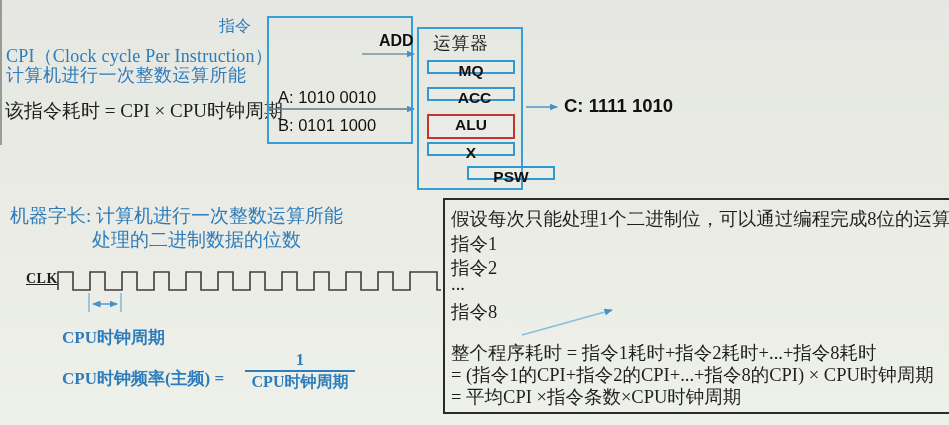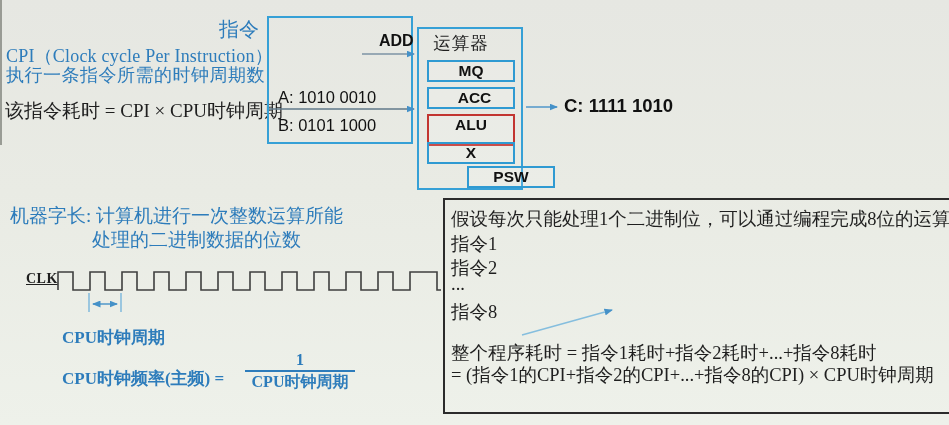--- a/index.html
+++ b/index.html
@@ -18,33 +18,33 @@
   .lightblue{color:#4aa0cf;}
   .black{color:#1f1f1f;}
   .edge-sliver{left:0;top:0;width:2px;height:145px;background:#787b74;opacity:.7;}
 
   
   .cpi-l1{left:6px;top:44px;font-size:18px;letter-spacing:.2px;}
   .cpi-l2{left:6px;top:63px;font-size:18px;letter-spacing:.5px;}
   .cpi-l3{left:5px;top:98px;font-size:19px;}
 
   
-  .instr-label{left:219px;top:16px;font-size:20px;}
+  .instr-label{left:219px;top:16px;font-size:16px;}
   .instr-box{left:267px;top:16px;width:146px;height:128px;border:2px solid #36a0d6;box-sizing:border-box;}
   .operand{font-size:16.5px;font-weight:400;color:#111;}
   .op-a{left:278px;top:88px;}
   .op-b{left:278px;top:116px;}
   .add-label{left:379px;top:32px;font-size:16px;font-weight:600;color:#111;}
 
   
   .alu-box{left:417px;top:27px;width:106px;height:163px;border:2px solid #36a0d6;box-sizing:border-box;}
   .alu-title{left:417px;top:31px;width:88px;text-align:center;font-size:17.5px;letter-spacing:1px;}
-  .reg{left:427px;width:88px;height:22px;border:2px solid #2f9ad2;box-sizing:border-box;
+  .reg{left:427px;width:88px;height:14px;border:2px solid #2f9ad2;box-sizing:border-box;
        text-align:center;line-height:18px;font-size:15.5px;font-weight:600;color:#111;background:rgba(255,255,255,0.12);}
-  .reg-mq{top:60px;} .reg-acc{top:87px;padding-left:7px;} .reg-alu{top:114px;height:32px;border-color:#c23531;}
+  .reg-mq{top:60px;} .reg-acc{top:87px;padding-left:7px;} .reg-alu{top:114px;height:25px;border-color:#c23531;}
   .reg-x{top:142px;} .reg-psw{top:166px;margin-left:40px;}
   .c-out{left:564px;top:95px;font-size:18.5px;font-weight:600;color:#111;}
 
   
   .wl-l1{left:10px;top:203px;font-size:19px;}
   .wl-l2{left:92px;top:227px;font-size:19px;}
 
   
   .clk-label{left:26px;top:271px;font-size:14px;font-weight:700;letter-spacing:.5px;text-decoration:underline;}
   .period-label{left:62px;top:326px;font-size:17px;font-weight:700;}
@@ -65,21 +65,21 @@
   svg.overlay{left:0;top:0;pointer-events:none;}
 </style>
 </head>
 <body>
 
 <div id="screen">
 
   <div class="abs edge-sliver"></div>
 
   <div class="abs serif blue cpi-l1">CPI（Clock cycle Per Instruction）</div>
-  <div class="abs serif blue cpi-l2">执行一条指令所需的时钟周期数</div>
+  <div class="abs serif blue cpi-l2">计算机进行一次整数运算所能</div>
   <div class="abs serif black cpi-l3">该指令耗时 = CPI × CPU时钟周期</div>
 
   <div class="abs serif blue instr-label">指令</div>
   <div class="abs instr-box"></div>
   <div class="abs sans operand op-a">A: 1010 0010</div>
   <div class="abs sans operand op-b">B: 0101 1000</div>
   <div class="abs sans add-label">ADD</div>
 
   <div class="abs alu-box"></div>
   <div class="abs serif alu-title">运算器</div>
@@ -103,20 +103,21 @@
   </div>
 
   <div class="abs prog-box">
     <div class="line serif black p-intro">假设每次只能处理1个二进制位，可以通过编程完成8位的运算：</div>
     <div class="line serif black p-i1">指令1</div>
     <div class="line serif black p-i2">指令2</div>
     <div class="line serif black p-dots">...</div>
     <div class="line serif black p-i8">指令8</div>
     <div class="line serif black p-f1">整个程序耗时 = 指令1耗时+指令2耗时+...+指令8耗时</div>
     <div class="line serif black p-f2">= (指令1的CPI+指令2的CPI+...+指令8的CPI) × CPU时钟周期</div>
+    <div class="line serif black p-f3">= 平均CPI ×指令条数×CPU时钟周期</div>
   </div>
 
   <svg class="abs overlay" width="949" height="425" viewBox="0 0 949 425">
     <defs>
       <marker id="arrB" markerWidth="9" markerHeight="7" refX="7.5" refY="3.5" orient="auto" markerUnits="userSpaceOnUse">
         <path d="M0,0 L8.5,3.5 L0,7 Z" fill="#4591c8"></path>
       </marker>
       <marker id="arrBs" markerWidth="9" markerHeight="7" refX="7.5" refY="3.5" orient="auto-start-reverse" markerUnits="userSpaceOnUse">
         <path d="M0,0 L8.5,3.5 L0,7 Z" fill="#4591c8"></path>
       </marker>

